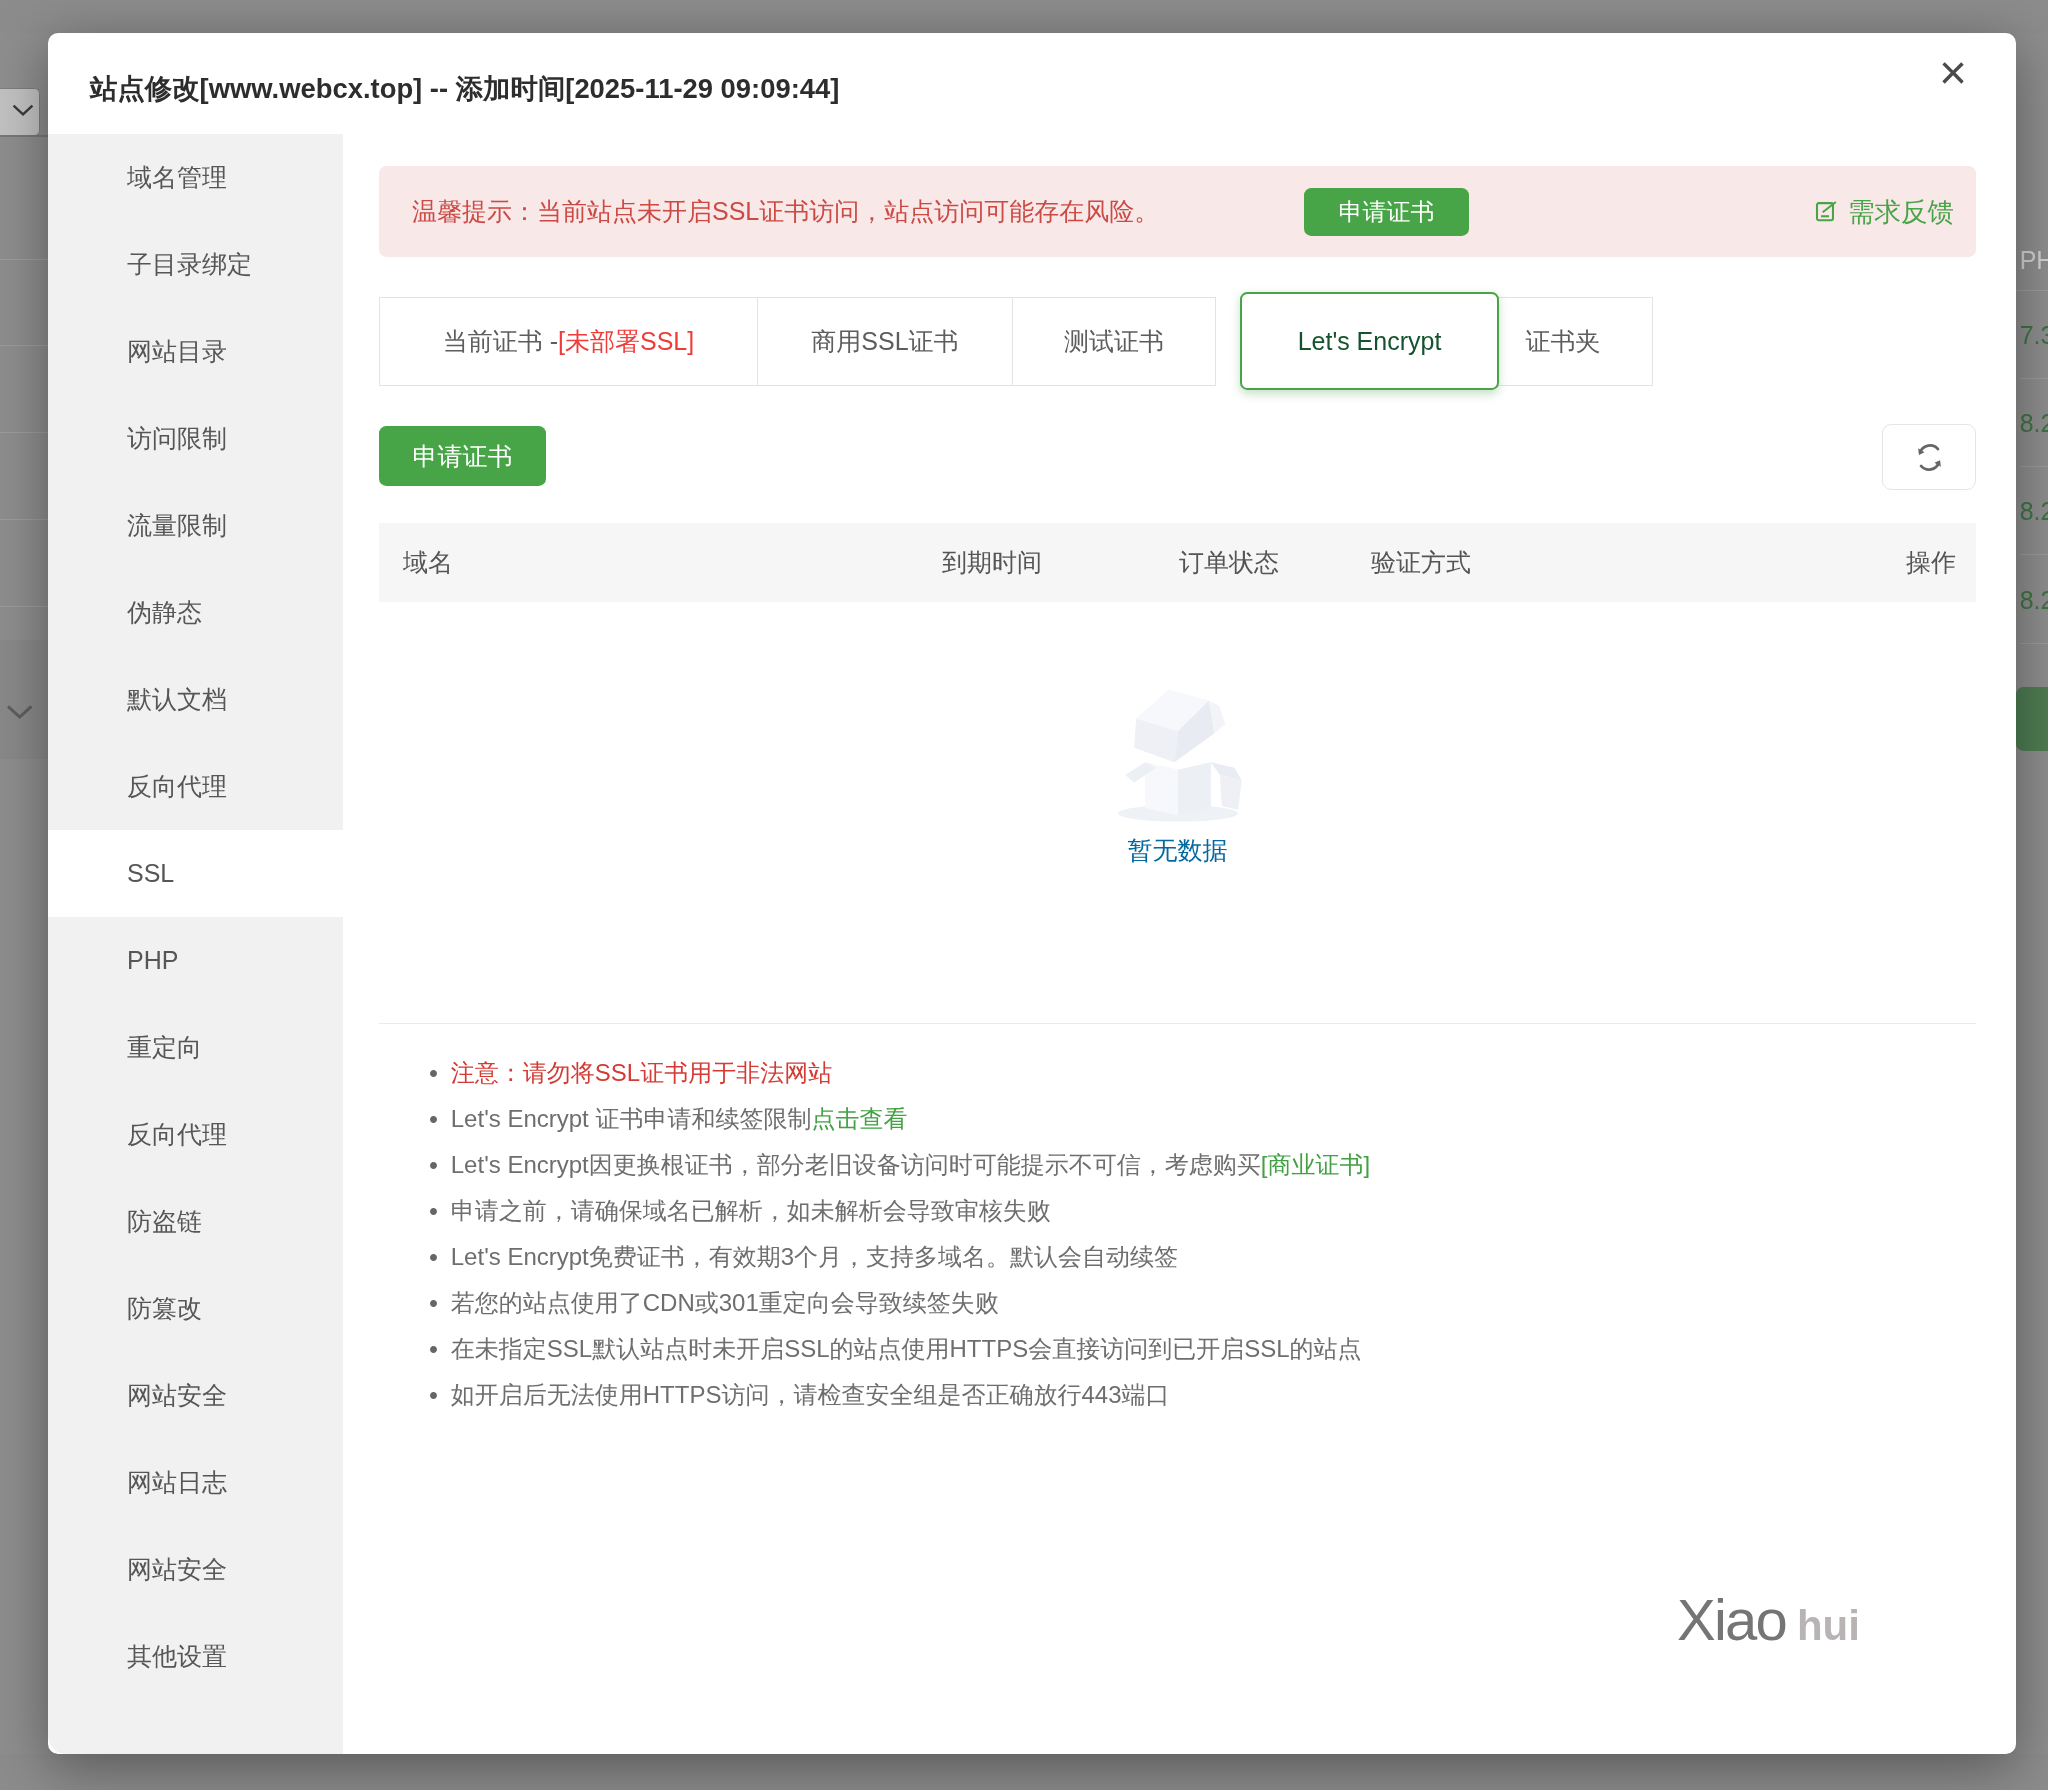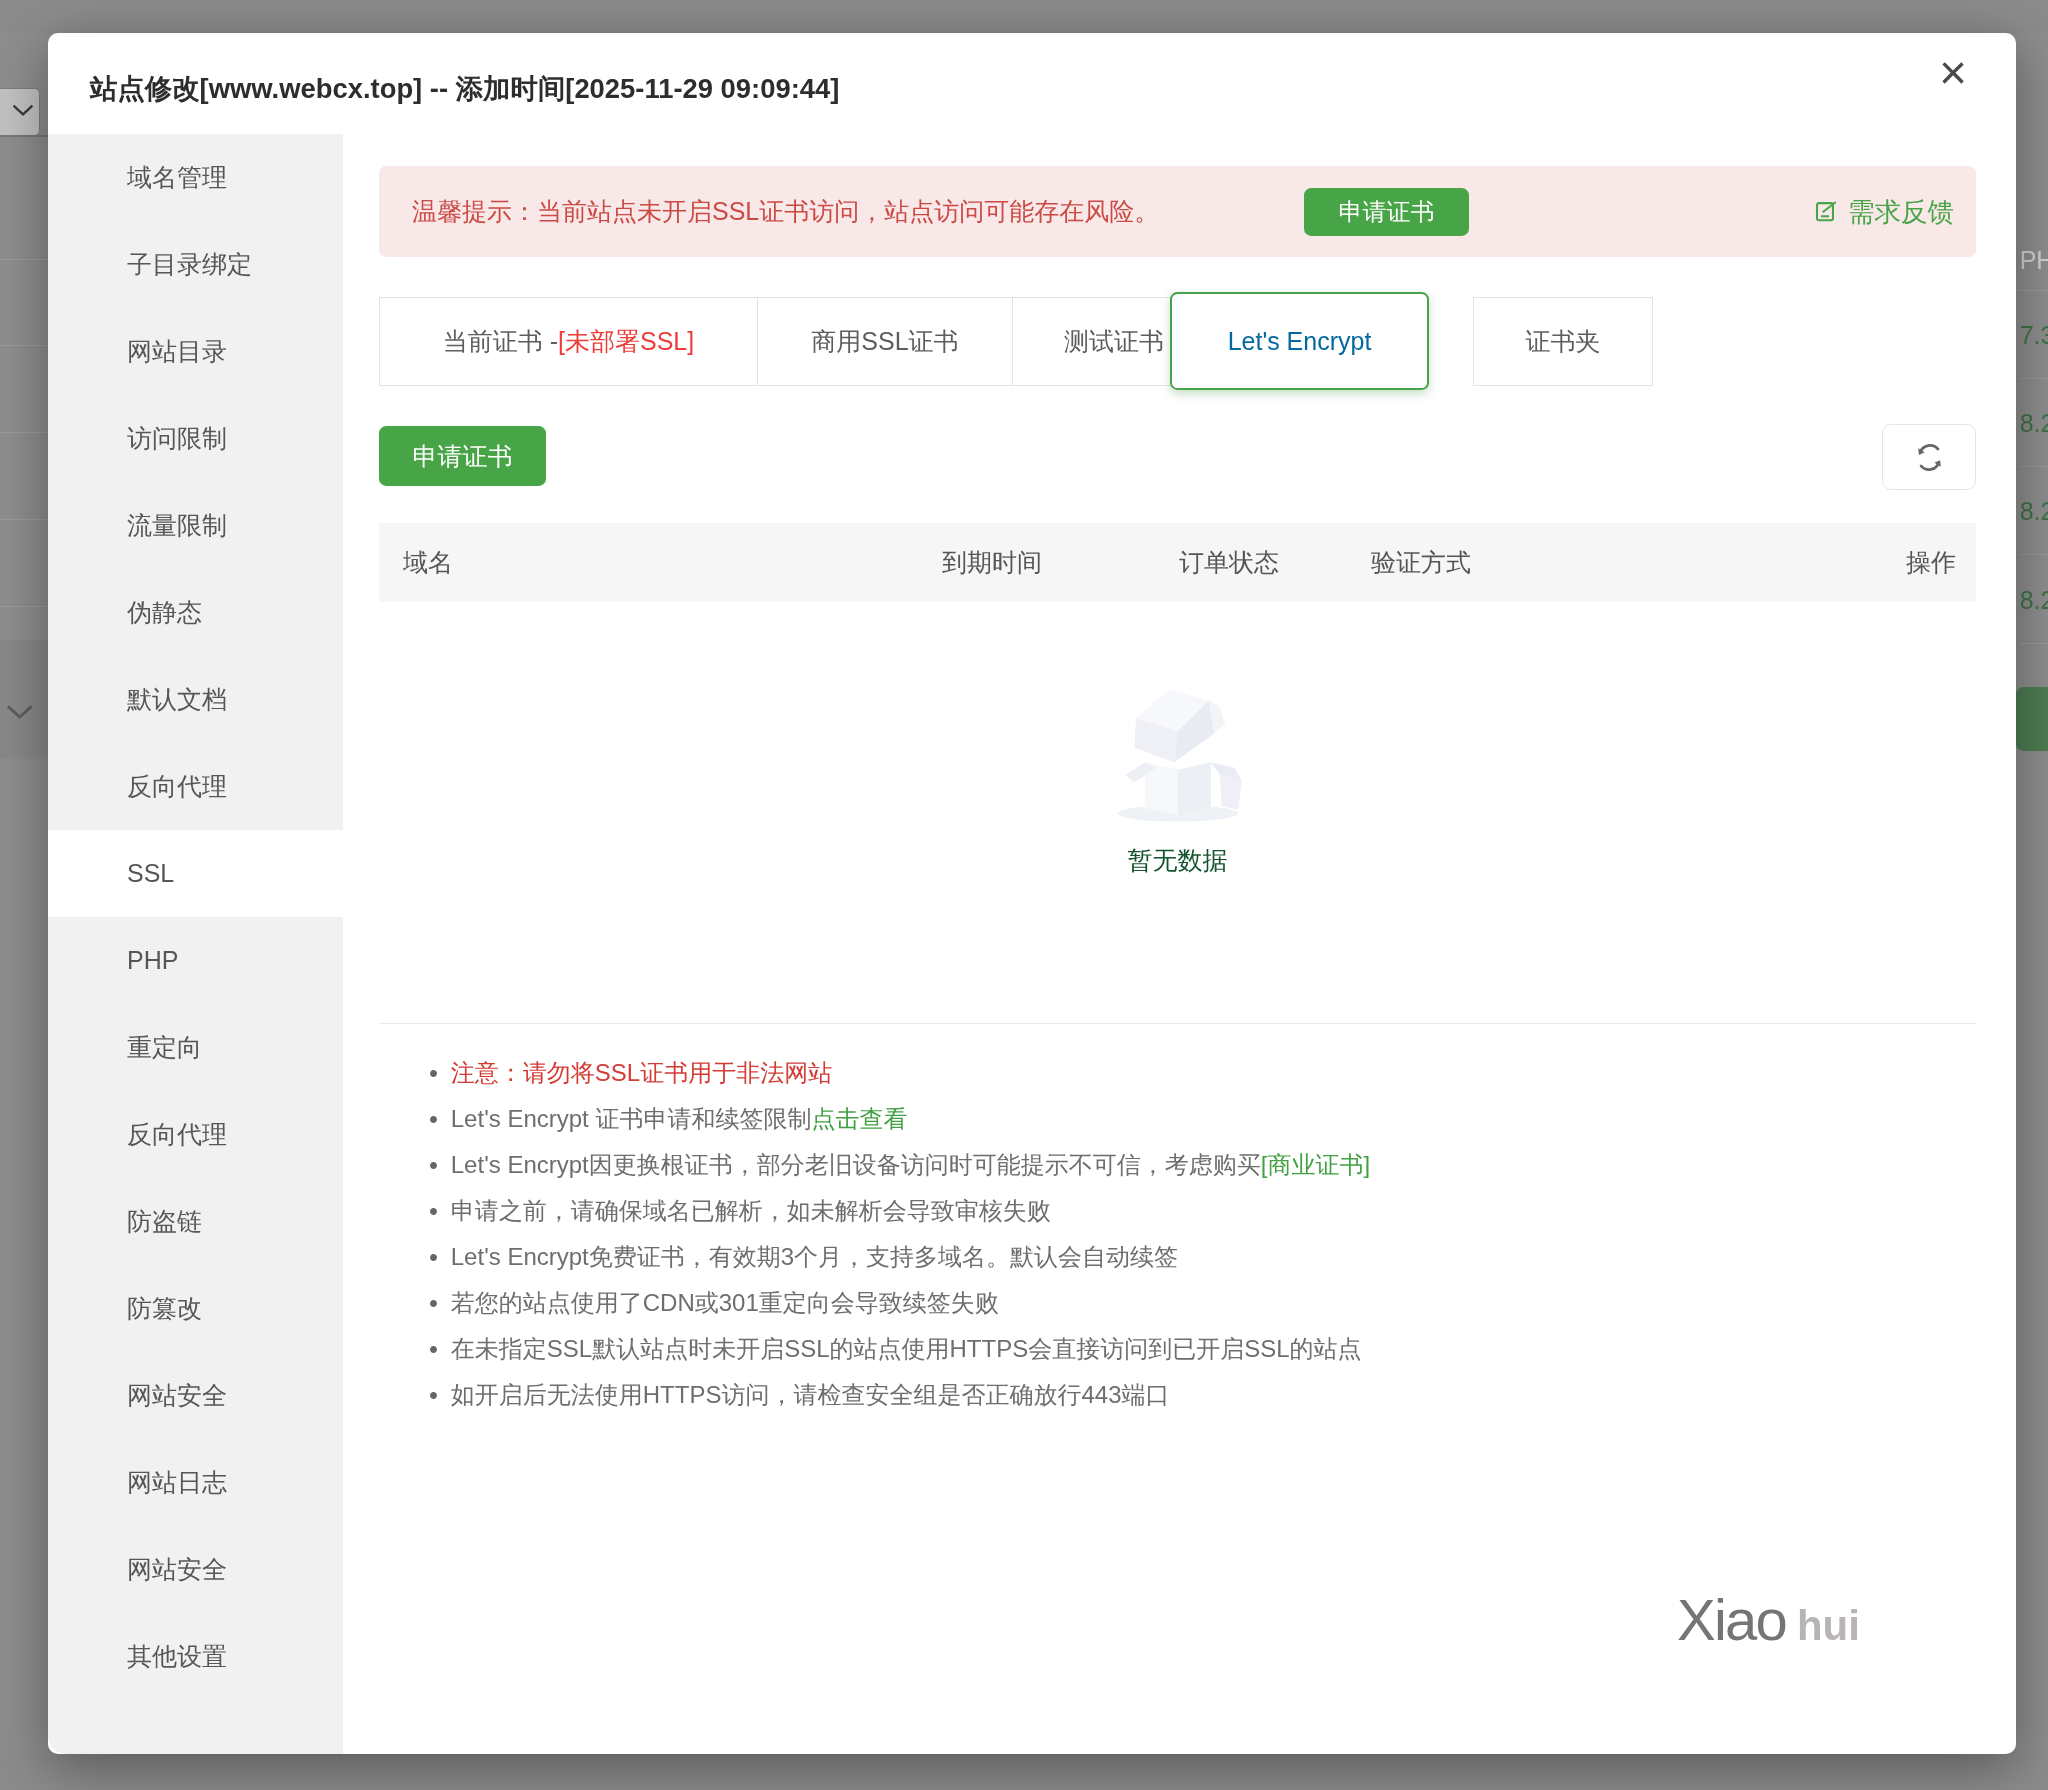--- a/index.html
+++ b/index.html
@@ -35,31 +35,31 @@
   .banner-text{position:absolute;left:33px;top:0;height:91px;line-height:91px;font-size:25px;color:#cb4a44}
   .btn{background:#47a447;color:#fff;border:none;border-radius:7.3px;font-family:inherit;cursor:pointer}
   .banner-btn{position:absolute;left:925px;top:22px;width:165px;height:48px;font-size:24px}
   .feedback{position:absolute;right:22px;top:0;height:91px;display:flex;align-items:center;gap:7.3px;color:#47a447;font-size:26.5px;cursor:pointer}
   
   .tab{position:absolute;top:264px;height:89px;background:#fff;border:0.9px solid #e3e3e3;box-sizing:border-box;display:flex;align-items:center;justify-content:center;font-size:25px;color:#5d5d5d;cursor:pointer}
   .tab-1{left:331px;width:379px}
   .tab-2{left:709px;width:256px}
   .tab-3{left:964px;width:204px}
   .tab-5{left:1425px;width:180px}
-  .tab-active{left:1122px;top:259px;width:259px;height:98px;border:2.7px solid #49a449;border-radius:7.3px;color:#0369a1;z-index:2;box-shadow:0 3.7px 9.1px rgba(70,150,70,.3)}
+  .tab-active{left:1192px;top:259px;width:259px;height:98px;border:2.7px solid #49a449;border-radius:7.3px;color:#14532d;z-index:2;box-shadow:0 3.7px 9.1px rgba(70,150,70,.3)}
   .tab-warn{color:#ef3c38}
   
   .main-apply{position:absolute;left:331px;top:393px;width:167px;height:60px;font-size:25px}
   .refresh{position:absolute;left:1834px;top:391px;width:94px;height:66px;background:#fff;border:0.9px solid #e5e5e5;border-radius:9.1px;box-sizing:border-box;display:flex;align-items:center;justify-content:center;cursor:pointer}
   
   .thead{position:absolute;left:331px;top:490px;width:1597px;height:79px;background:#f6f6f6;font-size:25px;color:#555}
   .th{position:absolute;top:0;height:79px;line-height:79px}
   .th-domain{left:24px}.th-expire{left:563px}.th-order{left:800px}.th-verify{left:992px}.th-action{right:20px}
   .empty{position:absolute;left:331px;top:640px;width:1597px;text-align:center}
-  .empty-text{margin-top:13px;font-size:25px;color:#14532d}
+  .empty-text{margin-top:3px;font-size:25px;color:#0369a1}
   .divider{position:absolute;left:331px;top:990px;width:1597px;height:0.9px;background:#ebebeb}
   
   .notes{position:absolute;left:376px;top:1012px;margin:5px;padding:0;list-style:none}
   .notes li{height:46px;display:flex;align-items:center;font-size:24px;color:#6e6e6e;white-space:nowrap}
   .notes li::before{content:"\2022";margin-right:12.8px;color:#666;font-size:25.6px}
   .note-red{color:#d33b34}
   .note-link{color:#43a143;cursor:pointer}
   
   .watermark{position:absolute;left:1629px;top:1553px;display:flex;align-items:baseline}
   .wm-bold{font-size:58px;font-weight:normal;color:#757575;letter-spacing:-1.8px}

